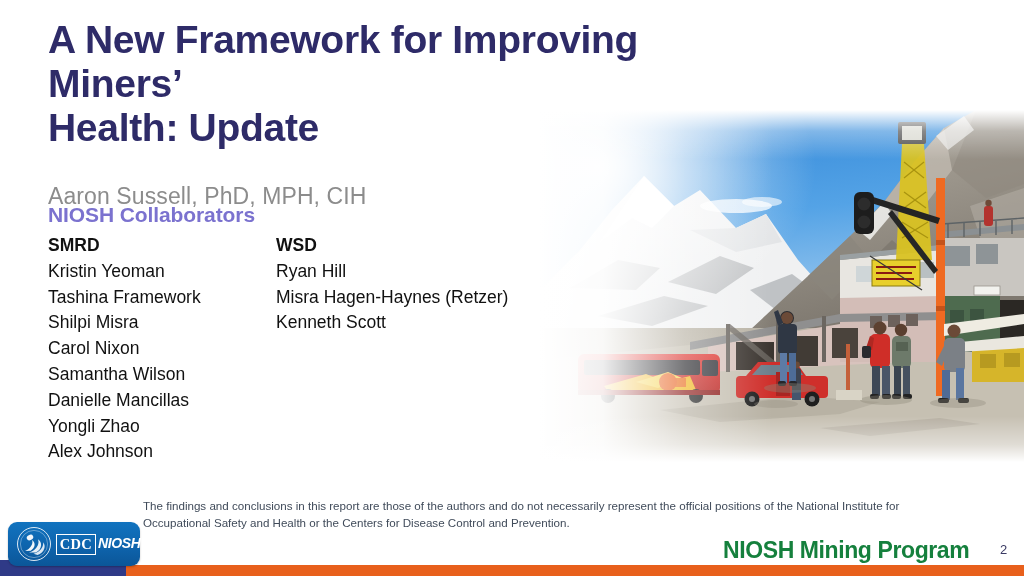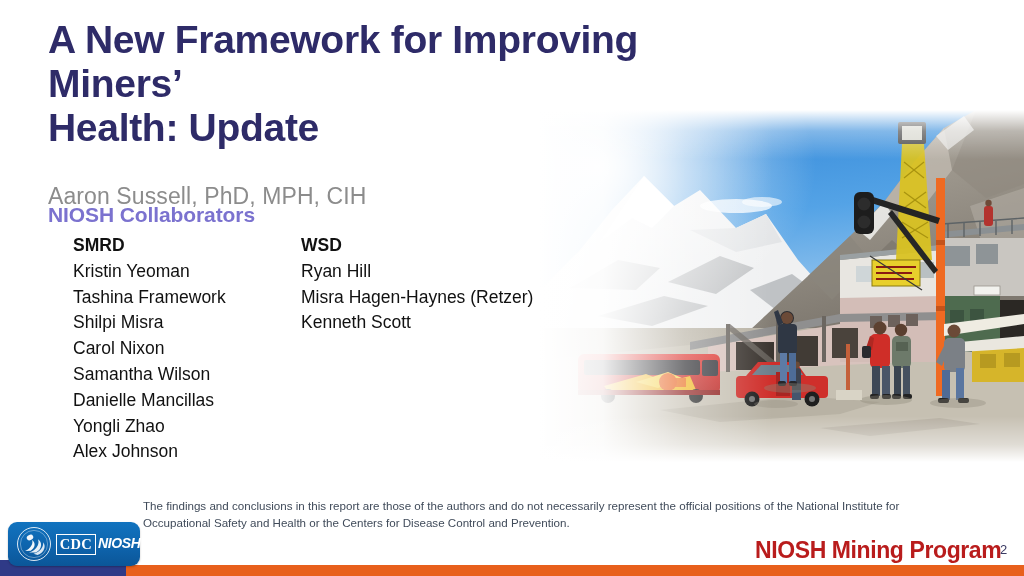--- a/index.html
+++ b/index.html
@@ -80,21 +80,20 @@
     font-weight: bold;
     color: #7b72cf;
     letter-spacing: -0.1px;
   }
 
   .collab-col {
     position: absolute;
     font-size: 17.5px;
     color: #111111;
     line-height: 25.8px;
-    margin-left: 25px;
   }
   #collab-col-smrd { left: 48px; top: 233px; }
   #collab-col-wsd  { left: 276px; top: 233px; }
 
   .collab-group-name {
     font-weight: bold;
     display: block;
   }
   .collab-name { display: block; }
 
@@ -175,25 +174,25 @@
     font-size: 14px;
     font-weight: bold;
     font-style: italic;
     letter-spacing: -0.4px;
     line-height: 19px;
   }
 
   
   #mining-program {
     position: absolute;
-    left: 755px;
+    left: 723px;
     top: 537px;
     font-size: 23px;
     font-weight: bold;
-    color: #b91c1c;
+    color: #15803d;
     letter-spacing: -0.4px;
     font-family: "Liberation Sans", sans-serif;
   }
   #page-number {
     position: absolute;
     left: 1000px;
     top: 542px;
     font-size: 13px;
     color: #3a3a63;
   }

